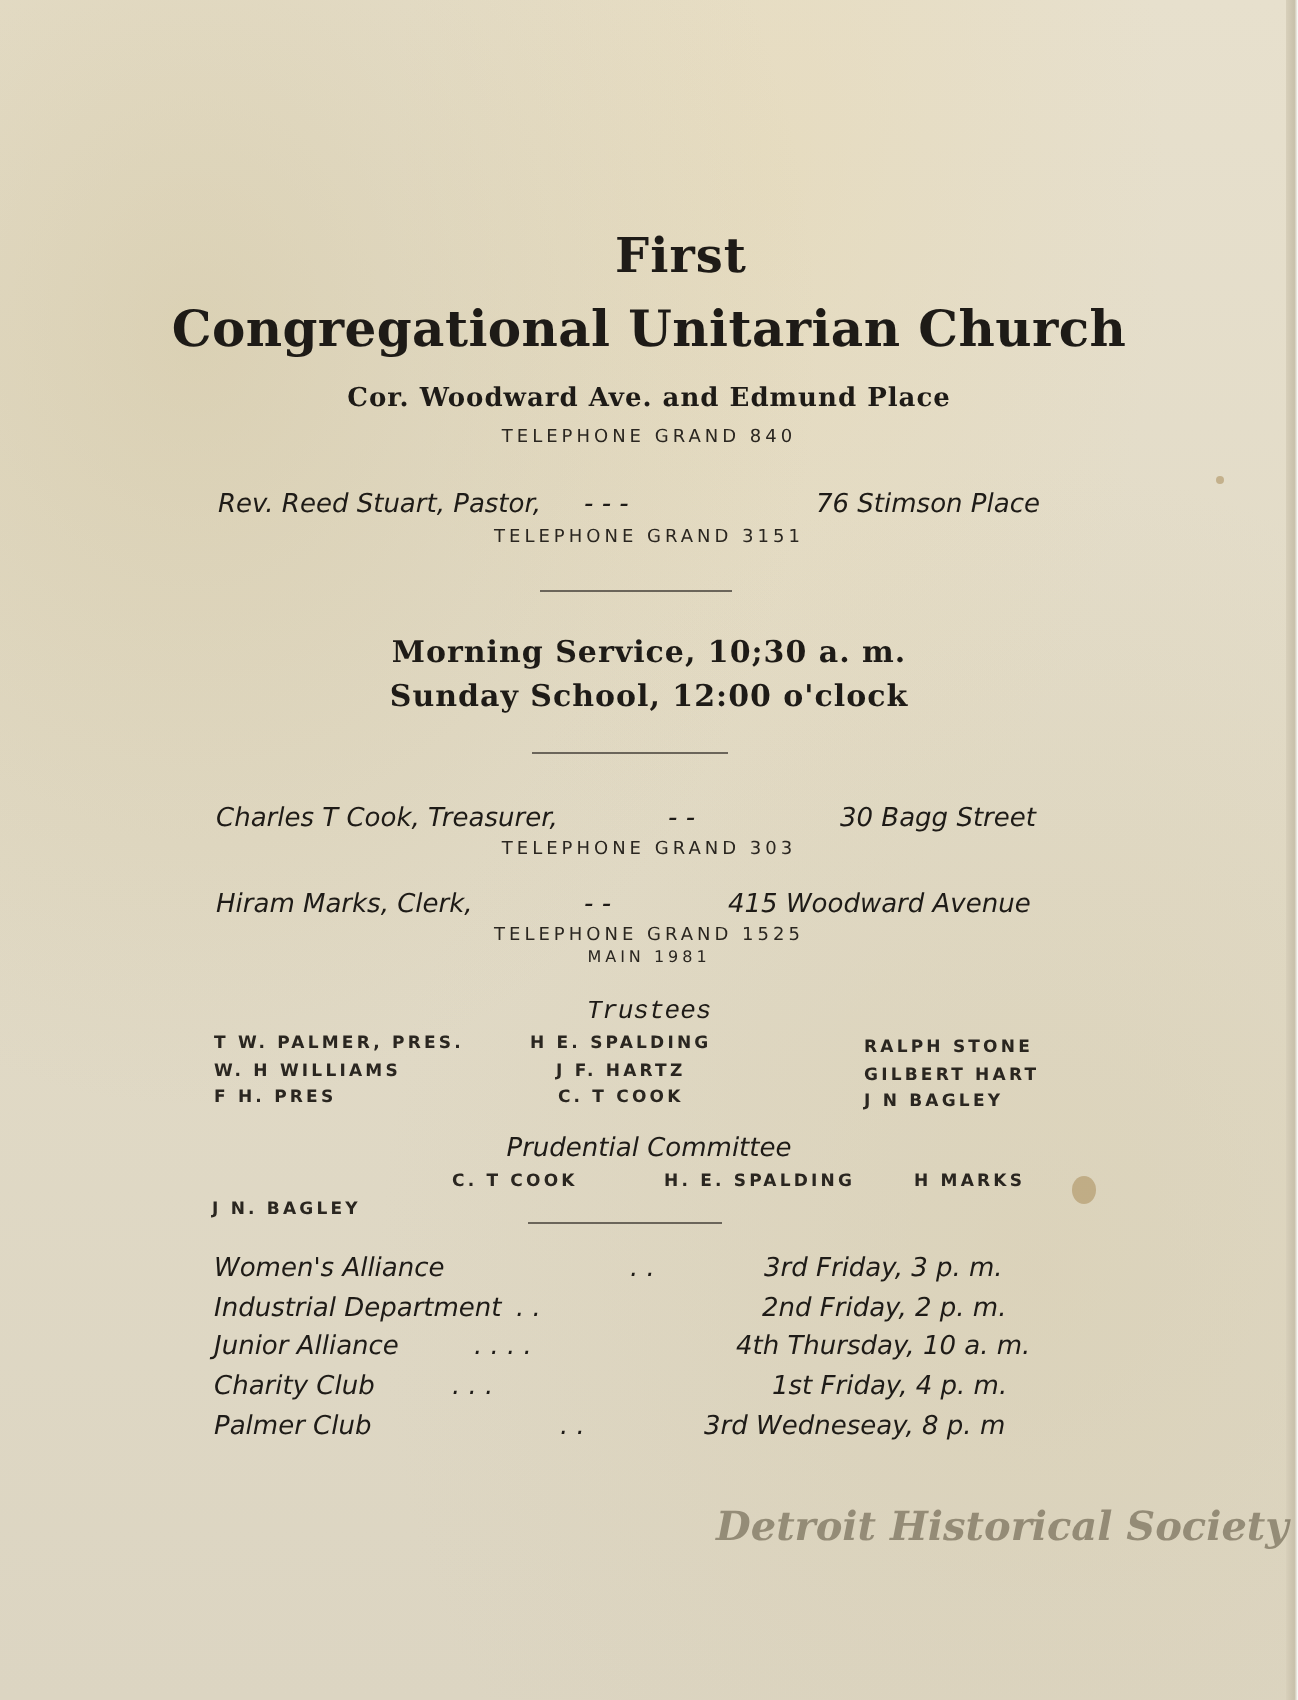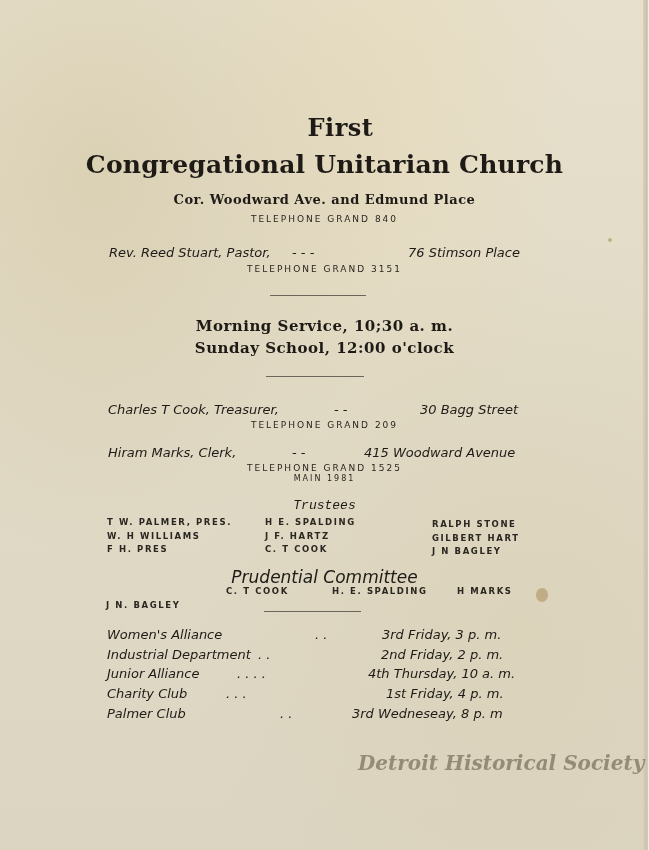--- a/index.html
+++ b/index.html
@@ -65,46 +65,46 @@
   <div class="rule" style="left:270px;top:295px;width:96px;"></div>
 
   <div class="center blackletter" style="top:317px;font-size:15px;">Morning Service, 10;30 a. m.</div>
   <div class="center blackletter" style="top:339px;font-size:15px;">Sunday School, 12:00 o'clock</div>
 
   <div class="rule" style="left:266px;top:376px;width:98px;"></div>
 
   <div class="abs ital" style="left:108px;top:402px;">Charles T  Cook, Treasurer,</div>
   <div class="abs ital" style="left:334px;top:402px;">-        -</div>
   <div class="abs ital" style="left:420px;top:402px;">30 Bagg Street</div>
-  <div class="center caps" style="top:420px;">TELEPHONE GRAND 209</div>
+  <div class="center caps" style="top:420px;">TELEPHONE GRAND 303</div>
 
   <div class="abs ital" style="left:108px;top:445px;">Hiram Marks, Clerk,</div>
   <div class="abs ital" style="left:292px;top:445px;">-        -</div>
   <div class="abs ital" style="left:364px;top:445px;">415 Woodward Avenue</div>
   <div class="center caps" style="top:463px;">TELEPHONE GRAND 1525</div>
   <div class="center caps" style="top:474px;font-size:8px;">MAIN 1981</div>
 
   <div class="center ital" style="top:498px;font-size:13px;font-family:Liberation Mono, monospace;">Trustees</div>
   <div class="abs sc" style="left:107px;top:516px;line-height:13.5px;">
     <div>T W. PALMER, PRES.</div>
     <div>W. H  WILLIAMS</div>
     <div>F  H. PRES</div>
   </div>
-  <div class="abs sc" style="left:265px;top:516px;line-height:13.5px;">
+  <div class="abs sc" style="left:265px;top:516px;line-height:13.5px;text-align:center;">
     <div>H  E. SPALDING</div>
     <div>J  F. HARTZ</div>
     <div>C. T  COOK</div>
   </div>
   <div class="abs sc" style="left:432px;top:518px;line-height:13.5px;">
     <div>RALPH STONE</div>
     <div>GILBERT HART</div>
     <div>J  N  BAGLEY</div>
   </div>
 
-  <div class="center ital" style="top:567px;font-size:17px;">Prudential Committee</div>
+  <div class="center ital" style="top:567px;font-size:13px;">Prudential Committee</div>
   <div class="abs sc" style="left:106px;top:600px;">J  N. BAGLEY</div>
   <div class="abs sc" style="left:226px;top:586px;">C. T  COOK</div>
   <div class="abs sc" style="left:332px;top:586px;">H. E. SPALDING</div>
   <div class="abs sc" style="left:457px;top:586px;">H  MARKS</div>
 
   <div class="rule" style="left:264px;top:611px;width:97px;"></div>
 
   <div>
     <div class="abs ital" style="left:107px;top:627px;">Women's Alliance</div>
     <div class="abs ital" style="left:315px;top:627px;">.      .</div>

